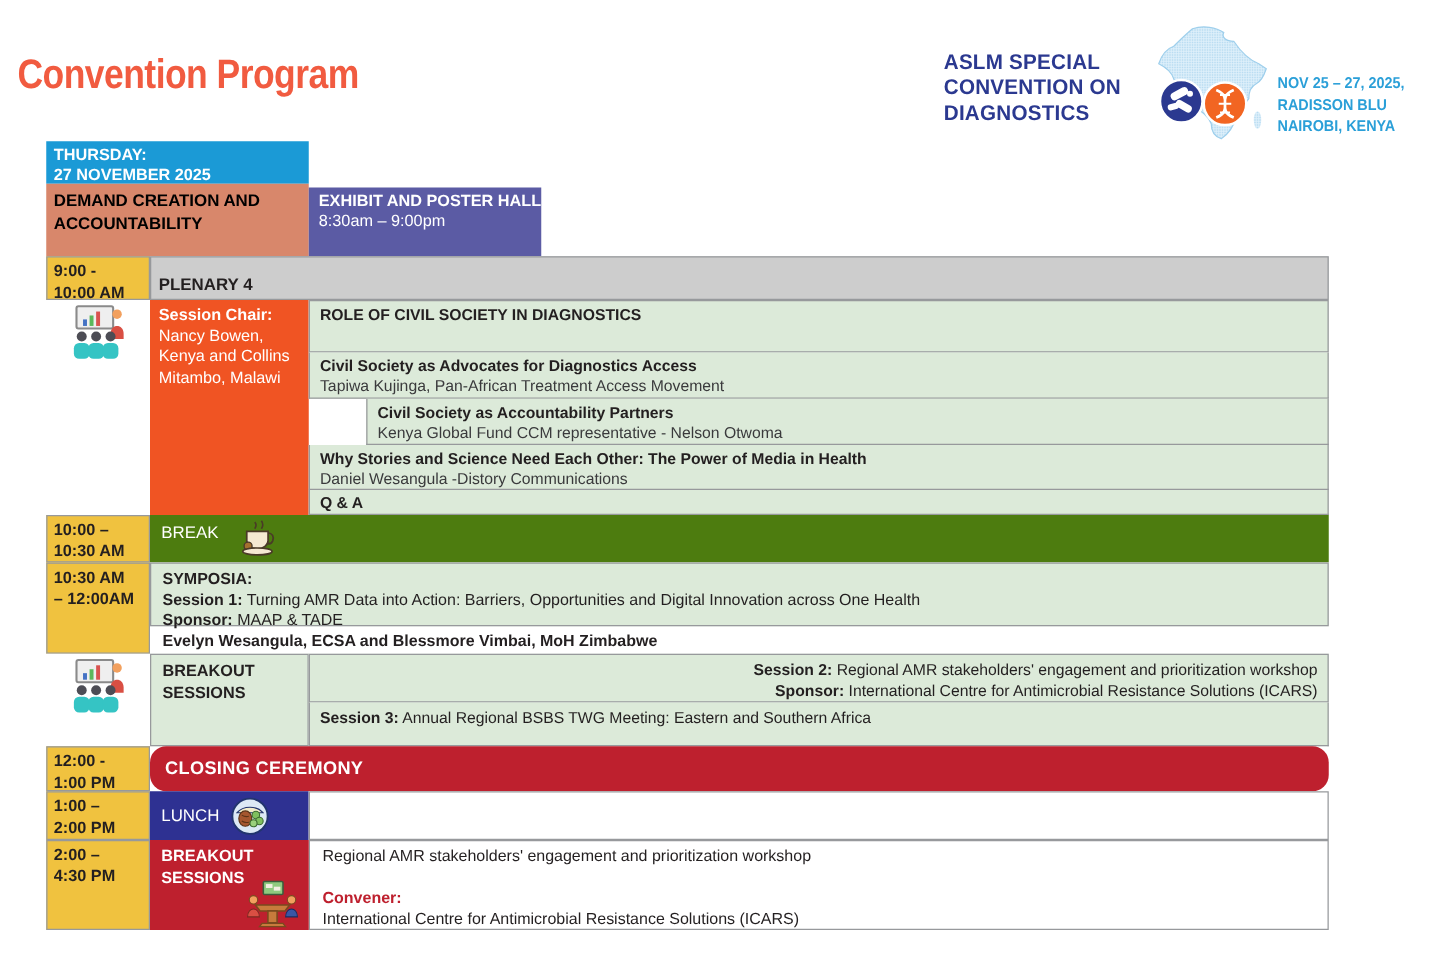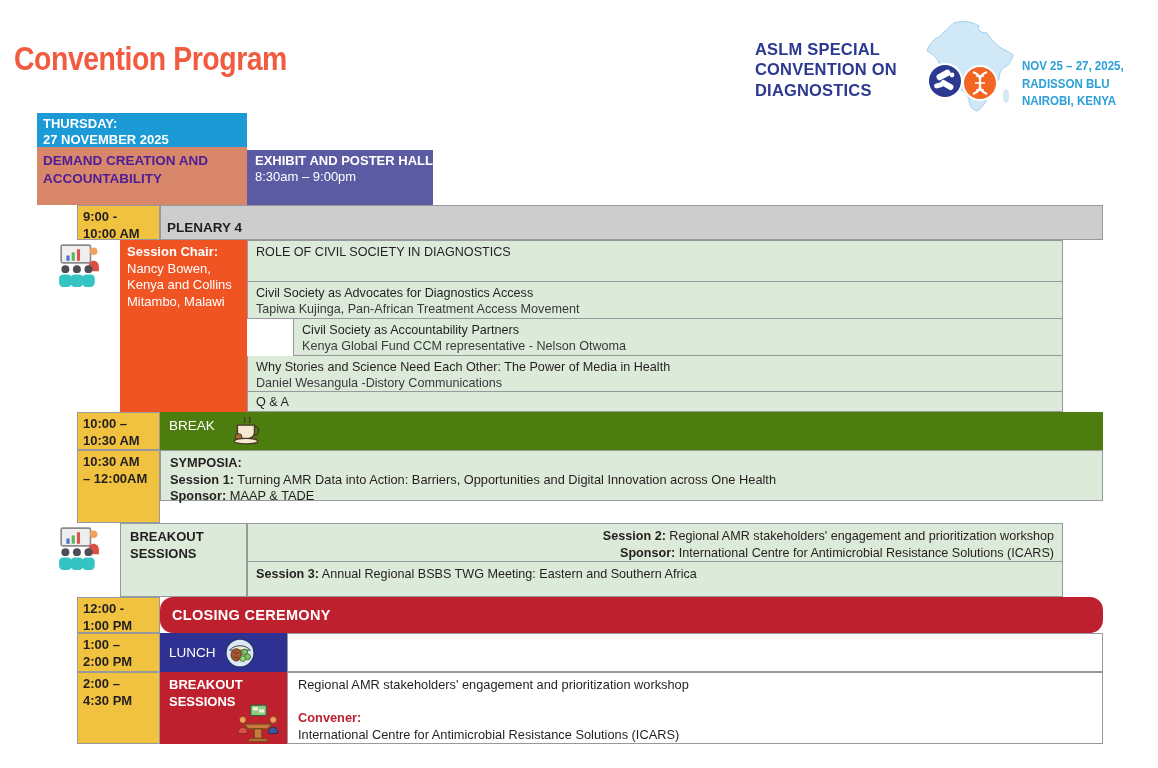--- a/index.html
+++ b/index.html
@@ -24,36 +24,36 @@
   }
   
   .tbl{position:absolute;left:37px;top:113px;width:1026px;}
   .row{display:flex;}
   .cell{box-sizing:border-box;flex:none;}
   .bdr{border:1px solid #97999c;}
   .c1{width:83px;}  .c2{width:127px;}  .c3{width:816px;}
   .c23{width:943px;}
   .day-cell{width:210px;height:34px;background:#1b9ad6;color:#fff;font-weight:bold;
     font-size:13px;line-height:1.25;padding:3px 0 0 6px;}
-  .track-cell{width:210px;height:58px;background:#d8876b;color:#4c1d95;font-weight:bold;
+  .track-cell{width:210px;height:58px;background:#d8876b;color:#000000;font-weight:bold;
     font-size:13.5px;line-height:1.3;padding:5px 8px 0 6px;}
   .venue-cell{width:186px;height:55px;margin-top:3px;background:#5b5ba4;color:#fff;
     font-size:13px;line-height:1.25;padding:3px 0 0 8px;}
   .venue-cell .vt{font-weight:bold;}
   .time-cell{background:#f0c23f;color:#231f20;font-weight:bold;font-size:13px;line-height:1.3;
-    padding:3px 0 0 5px;margin-left:40px;}
+    padding:3px 0 0 5px;}
   .plenary-cell{background:#cdcdcd;color:#231f20;font-weight:bold;font-size:13.5px;
     display:flex;align-items:flex-end;padding:0 0 4px 6px;}
   .icon-cell{background:#fff;display:flex;justify-content:center;align-items:flex-start;padding-top:4px;}
   .chair-cell{background:#f05423;color:#fff;font-size:13px;line-height:1.28;padding:4px 4px 0 7px;}
   .chair-cell .cl{font-weight:bold;}
   .green{background:#dcead9;}
   .gitem{border:1px solid #97999c;border-top:none;padding:3px 8px 0 8px;font-size:12.6px;line-height:1.3;}
   .gitem:first-child{border-top:1px solid #97999c;}
-  .gitem .t{font-weight:normal;color:#231f20;}
+  .gitem .t{font-weight:bold;color:#231f20;}
   .gitem .s{color:#3a3a3c;}
   .break-cell{background:#4d7c0f;color:#fff;font-size:13.5px;display:flex;align-items:flex-start;
     padding:4px 0 0 9px;}
   .break-cell .bl{margin-top:2px;}
   .symp-cell{background:#dcead9;font-size:12.8px;line-height:1.3;padding:4px 8px 0 9px;color:#231f20;}
   .b{font-weight:bold;}
   .bo-label{background:#dcead9;color:#231f20;font-weight:bold;font-size:13px;line-height:1.3;
     padding:5px 0 0 9px;}
   .sess{border:1px solid #97999c;border-top:none;padding:4px 8px 0 8px;font-size:12.6px;line-height:1.32;}
   .sess:first-child{border-top:1px solid #97999c;}
@@ -197,20 +197,21 @@
 
   <div class="row">
     <div class="cell c1 time-cell bdr" style="height:73px;">
       <div>10:30 AM</div>
       <div>– 12:00AM</div>
     </div>
     <div class="cell c23 symp-cell bdr" style="height:51px;">
       <div class="b">SYMPOSIA:</div>
       <div><span class="b">Session 1:</span> <span>Turning AMR Data into Action: Barriers, Opportunities and Digital Innovation across One Health</span></div>
       <div><span class="b">Sponsor:</span> <span>MAAP &amp; TADE</span></div>
+      <div class="b">Evelyn Wesangula, ECSA and Blessmore Vimbai, MoH Zimbabwe</div>
     </div>
   </div>
 
   <div class="row">
     <div class="cell c1 icon-cell" style="height:74px;">
       <svg width="44" height="44" viewBox="0 0 40 42">
         <rect x="3" y="1" width="28" height="17" rx="1.5" fill="#efefef" stroke="#8a8a8a" stroke-width="1.6"></rect>
         <rect x="8" y="11" width="3" height="5" fill="#4472c4"></rect>
         <rect x="13" y="8" width="3" height="8" fill="#5bb85b"></rect>
         <rect x="18" y="5" width="3" height="11" fill="#d9534f"></rect>

